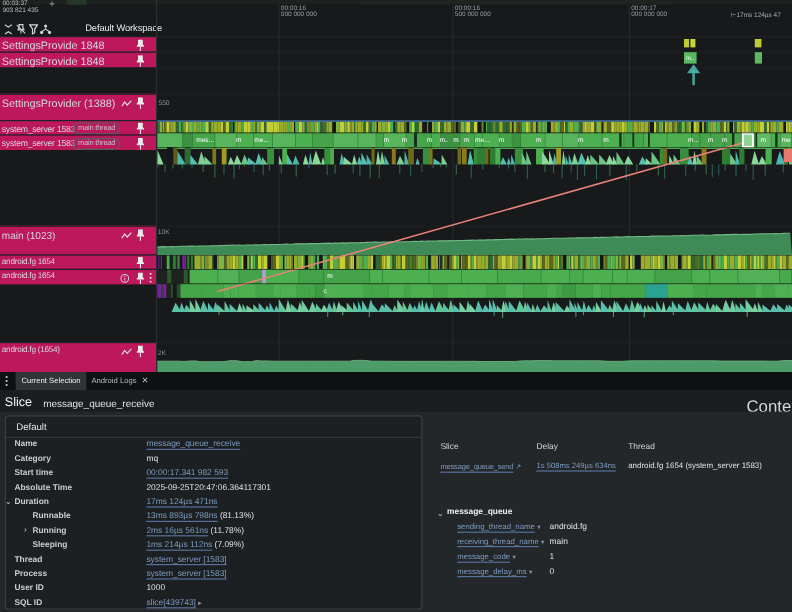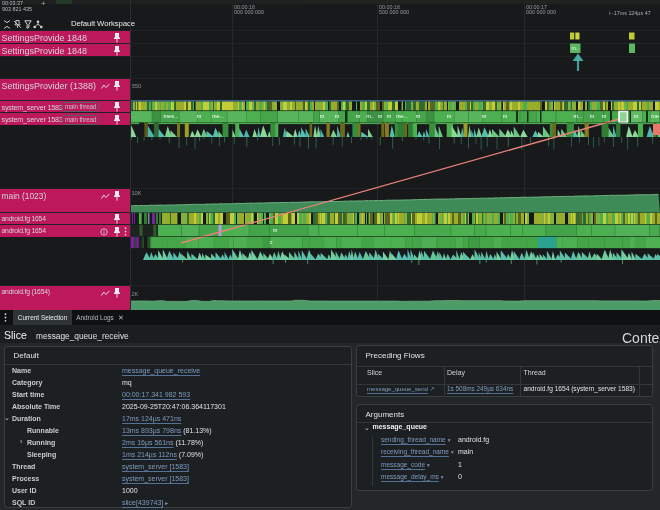--- a/index.html
+++ b/index.html
@@ -1325,33 +1325,20 @@
   <span class="abs" style="left:4px;top:3.5px;font-size:10.5px;color:#f2f4f5">Slice</span>
   <span class="abs" style="left:36px;top:5.5px;font-size:8.3px;color:#dfe2e4">message_queue_receive</span>
   <span class="abs" style="left:622px;top:4.5px;font-size:14px;color:#d5d8da">Context</span>
 </div>
 
 <div id="details">
   <div class="box" style="left:3.5px;top:2.5px;width:348px;height:162px">
     <span class="boxtitle">Default</span>
     <div class="boxsep" style="top:17px"></div>
   </div>
-  <div class="box" style="left:355.5px;top:2px;width:297px;height:52px">
-    <span class="boxtitle">Preceding Flows</span>
-    <div class="boxsep" style="top:19.5px"></div>
-    <div class="boxsep" style="top:38px"></div>
-    <div class="vline" style="left:87px;top:20px;height:31px"></div>
-    <div class="vline" style="left:163.5px;top:20px;height:31px"></div>
-    <div class="vline" style="left:282.5px;top:20px;height:31px"></div>
-  </div>
-  <div class="box" style="left:355.5px;top:61px;width:297px;height:87px">
-    <span class="boxtitle">Arguments</span>
-    <div class="boxsep" style="top:16.5px"></div>
-    <div class="vline" style="left:15px;top:31px;height:50px"></div>
-  </div>
 </div>
 
 <span class="pf" style="left:367px;top:369px;color:#cfd3d6">Slice</span>
 <span class="pf" style="left:447px;top:369px;color:#cfd3d6">Delay</span>
 <span class="pf" style="left:523.5px;top:369px;color:#cfd3d6">Thread</span>
 <span class="pf" style="left:367px;top:385px;font-size:6.2px;letter-spacing:-0.1px"><span class="lk">message_queue_send</span> <span style="color:#7d9cc0;font-size:6px">↗</span></span>
 <span class="pf" style="left:447px;top:385px;font-size:6.4px"><span class="lk">1s 508ms 249µs 634ns</span></span>
 <span class="pf" style="left:523.5px;top:384.5px;color:#dfe2e4;font-size:6.6px">android.fg 1654 (system_server 1583)</span>
 
 <span class="pf" style="left:364px;top:423.5px;color:#c9cdd0;font-size:7px">⌄</span>

